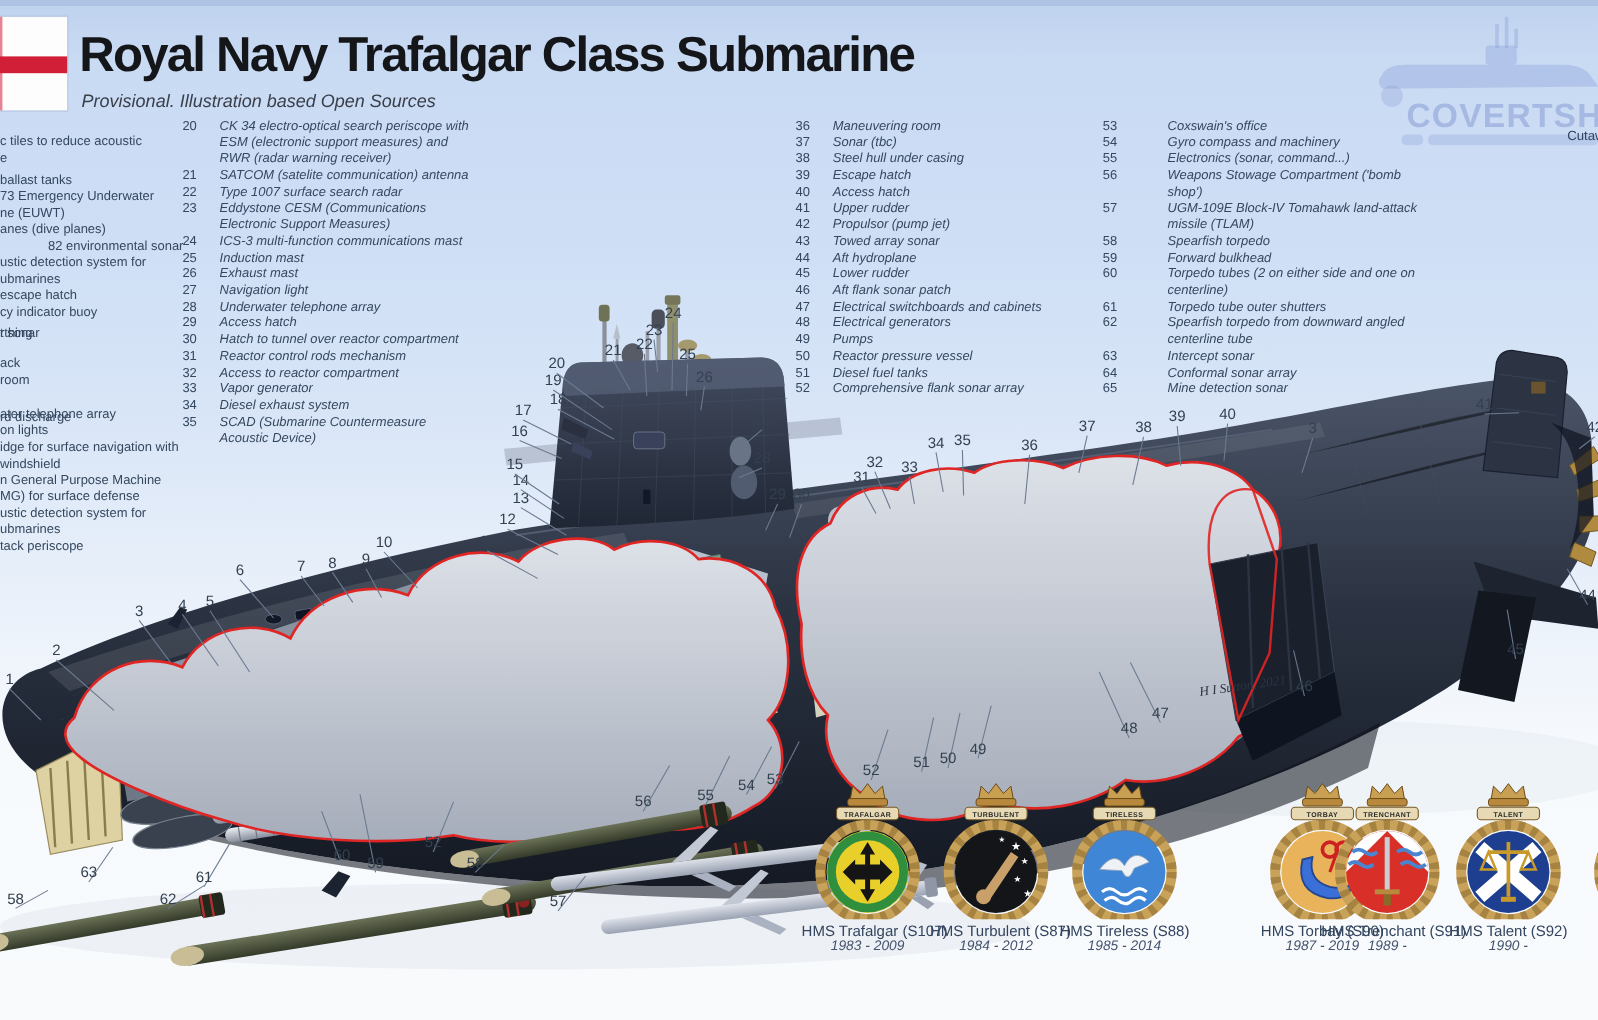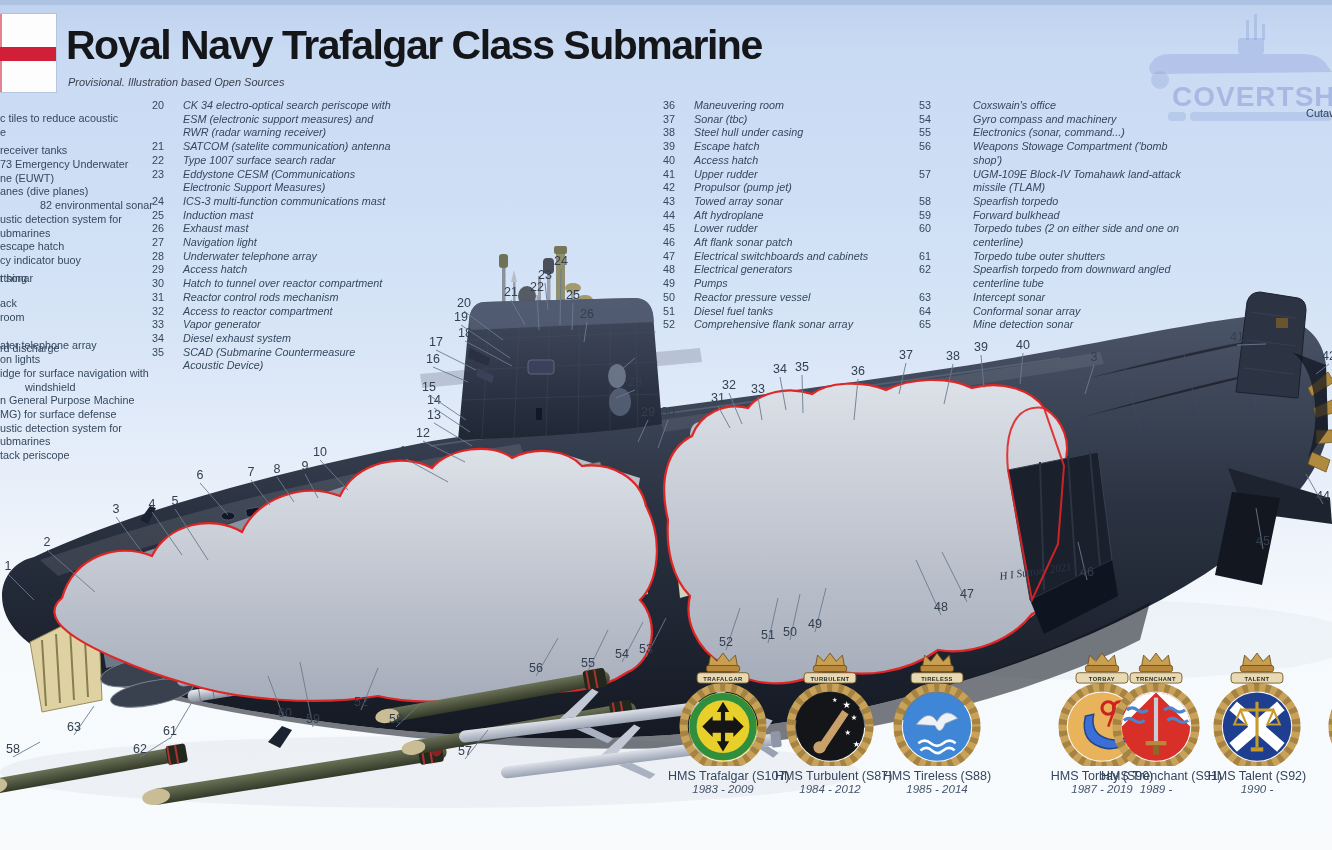--- a/index.html
+++ b/index.html
@@ -5,21 +5,21 @@
   html,body{margin:0;padding:0;}
   body{width:1332px;height:850px;overflow:hidden;font-family:"Liberation Sans",sans-serif;}
   #poster{position:relative;width:1332px;height:850px;
     background:linear-gradient(180deg,#bfd2ee 0%,#c9daf3 6%,#cddef5 22%,#d8e5f7 40%,#e9f0fa 58%,#f7fafd 74%,#f8fafc 100%);}
   #topstrip{position:absolute;left:0;top:0;width:1332px;height:5px;background:#aec3e4;}
   
   #flag{position:absolute;left:0;top:14px;width:56px;height:78px;background:#fdfdfd;box-shadow:0 0 0 1px rgba(150,160,190,.35);}
   #flag .h{position:absolute;left:0;top:33px;width:56px;height:14px;background:#d21f38;}
   #flag .v{position:absolute;left:-10px;top:0;width:12px;height:78px;background:#d21f38;opacity:.55;}
   #title{position:absolute;left:66px;top:22px;font-size:41px;font-weight:700;letter-spacing:-1.5px;color:#14161a;white-space:nowrap;}
-  #subtitle{position:absolute;left:68px;top:76px;font-size:11px;font-style:italic;color:#3a3f4a;}
+  #subtitle{position:absolute;left:68px;top:76px;font-size:15px;font-style:italic;color:#3a3f4a;}
   
   .frag{position:absolute;left:0;font-size:10.8px;color:#35485f;white-space:nowrap;}
   .col{position:absolute;top:99px;font-size:10.8px;color:#35485f;line-height:13.7px;}
   .item{display:flex;}
   .item .n{width:18px;text-align:left;flex:0 0 18px;margin-right:13px;}
   .item .t{display:block;font-style:italic;}
   #col2{left:152px;width:246px;} #col2 .t{width:215px;}
   #col3{left:663px;width:242px;} #col3 .t{width:211px;}
   #col4{left:919px;width:262px;} #col4 .t{width:231px;margin-left:23px;}
   
@@ -475,38 +475,38 @@
   <div id="flag">
       <div class="v"></div>
       <div class="h"></div>
     </div>
   <div id="title">Royal Navy Trafalgar Class Submarine</div>
   <div id="subtitle">Provisional. Illustration based Open Sources</div>
 
   <div id="fragments">
       <div class="frag" style="top: 112px; text-align: center;">c tiles to reduce acoustic</div>
       <div class="frag" style="top: 126px;">e</div>
-      <div class="frag" style="top: 144px;">receiver tanks</div>
+      <div class="frag" style="top: 144px;">ballast tanks</div>
       <div class="frag" style="top: 158px;">73 Emergency Underwater</div>
       <div class="frag" style="top: 172px;">ne (EUWT)</div>
       <div class="frag" style="top: 185px;">anes (dive planes)</div>
       <div class="frag" style="top: 199px; padding-left: 40px;">82 environmental sonar</div>
       <div class="frag" style="top: 213px;">ustic detection system for</div>
       <div class="frag" style="top: 227px;">ubmarines</div>
       <div class="frag" style="top: 240px;">escape hatch</div>
       <div class="frag" style="top: 254px;">cy indicator buoy</div>
       <div class="frag" style="top: 272px;">rthing</div>
       <div class="frag" style="top: 272px;">t sonar</div>
       <div class="frag" style="top: 297px;">ack</div>
       <div class="frag" style="top: 311px;">room</div>
       <div class="frag" style="top: 342px;">rd discharge</div>
       <div class="frag" style="top: 339px;">ater telephone array</div>
       <div class="frag" style="top: 353px; text-align: center;">on lights</div>
       <div class="frag" style="top: 367px;">idge for surface navigation with</div>
-      <div class="frag" style="top: 381px; padding-left: 25px;">windshield</div>
+      <div class="frag" style="top: 381px;">windshield</div>
       <div class="frag" style="top: 394px;">n General Purpose Machine</div>
       <div class="frag" style="top: 408px;">MG) for surface defense</div>
       <div class="frag" style="top: 422px;">ustic detection system for</div>
       <div class="frag" style="top: 435px;">ubmarines</div>
       <div class="frag" style="top: 449px;">tack periscope</div>
     </div>
   <div id="col2" class="col">
       <div class="item">
         <span class="n">20</span>
         <span class="t">CK 34 electro-optical search periscope with ESM (electronic support measures) and RWR (radar warning receiver)</span>

